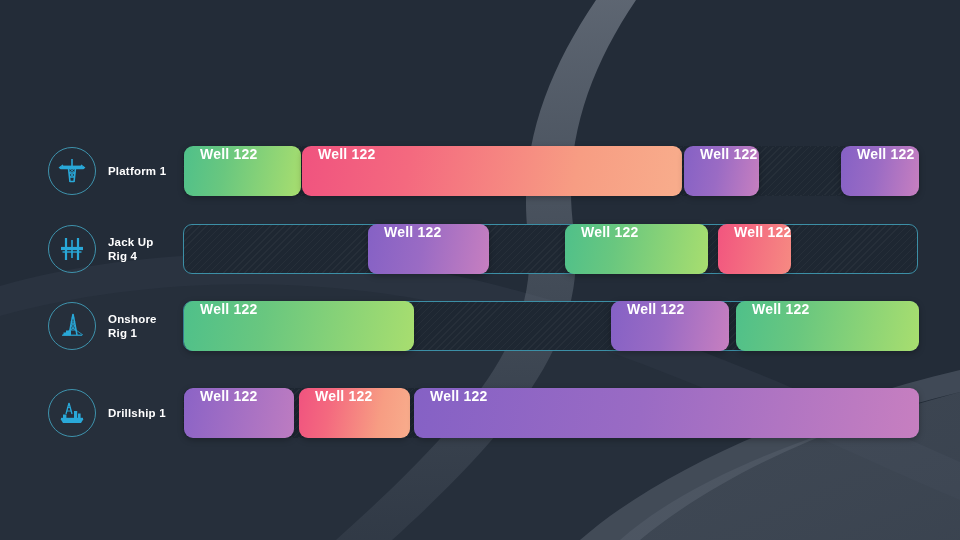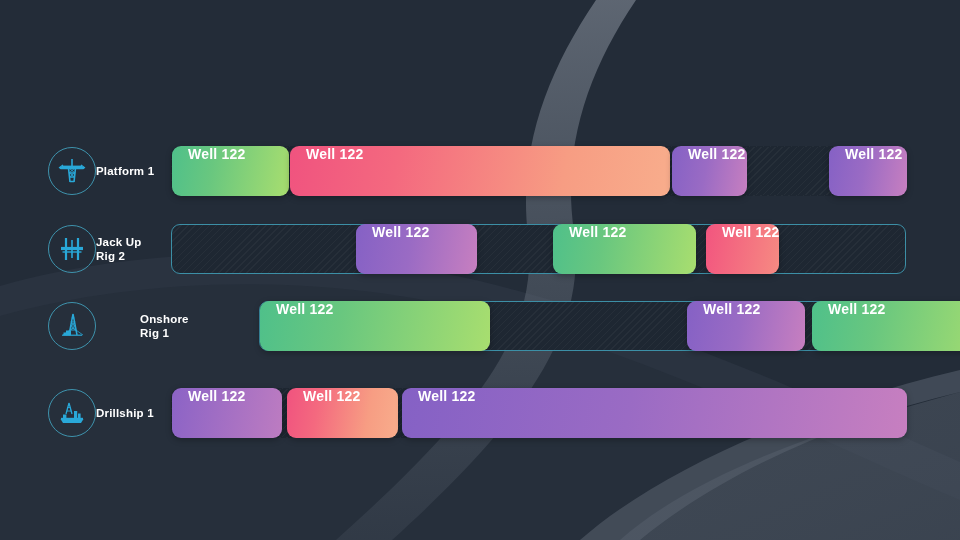--- a/index.html
+++ b/index.html
@@ -20,21 +20,21 @@
 
   .rig-icon{
     width:48px;height:48px;border-radius:50%;
     border:1.6px solid #3e93ad;
     box-sizing:border-box;
     flex:0 0 48px;
     display:flex;align-items:center;justify-content:center;
     background:transparent;
   }
   .rig-label{
-    margin-left:0;
+    margin-left:12px;
     width:62px;flex:0 0 62px;
     color:#ffffff;
     font-size:11.5px;
     font-weight:bold;
     line-height:14px;
     letter-spacing:.2px;
     white-space:pre-line;
   }
 
   .track{
@@ -151,35 +151,35 @@
         <svg width="30" height="30" viewBox="0 0 30 30" aria-hidden="true">
           <g stroke="#29a8d8" fill="none">
             <path d="M9,4 L9,26 M21,4 L21,26" stroke-width="2.2"></path>
             <path d="M15,6 L15,24" stroke-width="1.6"></path>
             <path d="M4,14.5 L26,14.5" stroke-width="3.2"></path>
             <path d="M5.5,18 L24.5,18" stroke-width="1.4"></path>
           </g>
         </svg>
       </div>
       <div class="rig-label">Jack Up
-Rig 2</div>
+Rig 4</div>
       <div class="track">
         <div class="seg g-purple" style="left:184px;width:121px;">
           <span>Well 122</span>
         </div>
         <div class="seg g-green" style="left:381px;width:143px;">
           <span>Well 122</span>
         </div>
         <div class="seg g-pinkshort" style="left:534px;width:73px;">
           <span>Well 122</span>
         </div>
       </div>
     </div>
 
-    <div class="row" style="top:301px;gap:44px;">
+    <div class="row" style="top:301px;">
       <div class="rig-icon">
         <svg width="30" height="30" viewBox="0 0 30 30" aria-hidden="true">
           <g stroke="#29a8d8" fill="none">
             <path d="M16,3 L12,24 M16,3 L20,24" stroke-width="1.5"></path>
             <path d="M12.9,19 L19.1,19 M13.5,15 L18.5,15 M14.1,11 L17.9,11 M14.7,7 L17.3,7" stroke-width="1.1"></path>
             <path d="M13.2,19 L18.8,15 M18.8,19 L13.2,15 M13.8,15 L18.2,11 M18.2,15 L13.8,11" stroke-width="0.8"></path>
             <path d="M5,24.2 L25,24.2" stroke-width="1.2"></path>
             <path d="M16,17 L6,24 M16,17 L26,24" stroke-width="0.9" opacity="0.85"></path>
           </g>
           <rect x="9" y="19.5" width="5" height="5" fill="#29a8d8"></rect>

